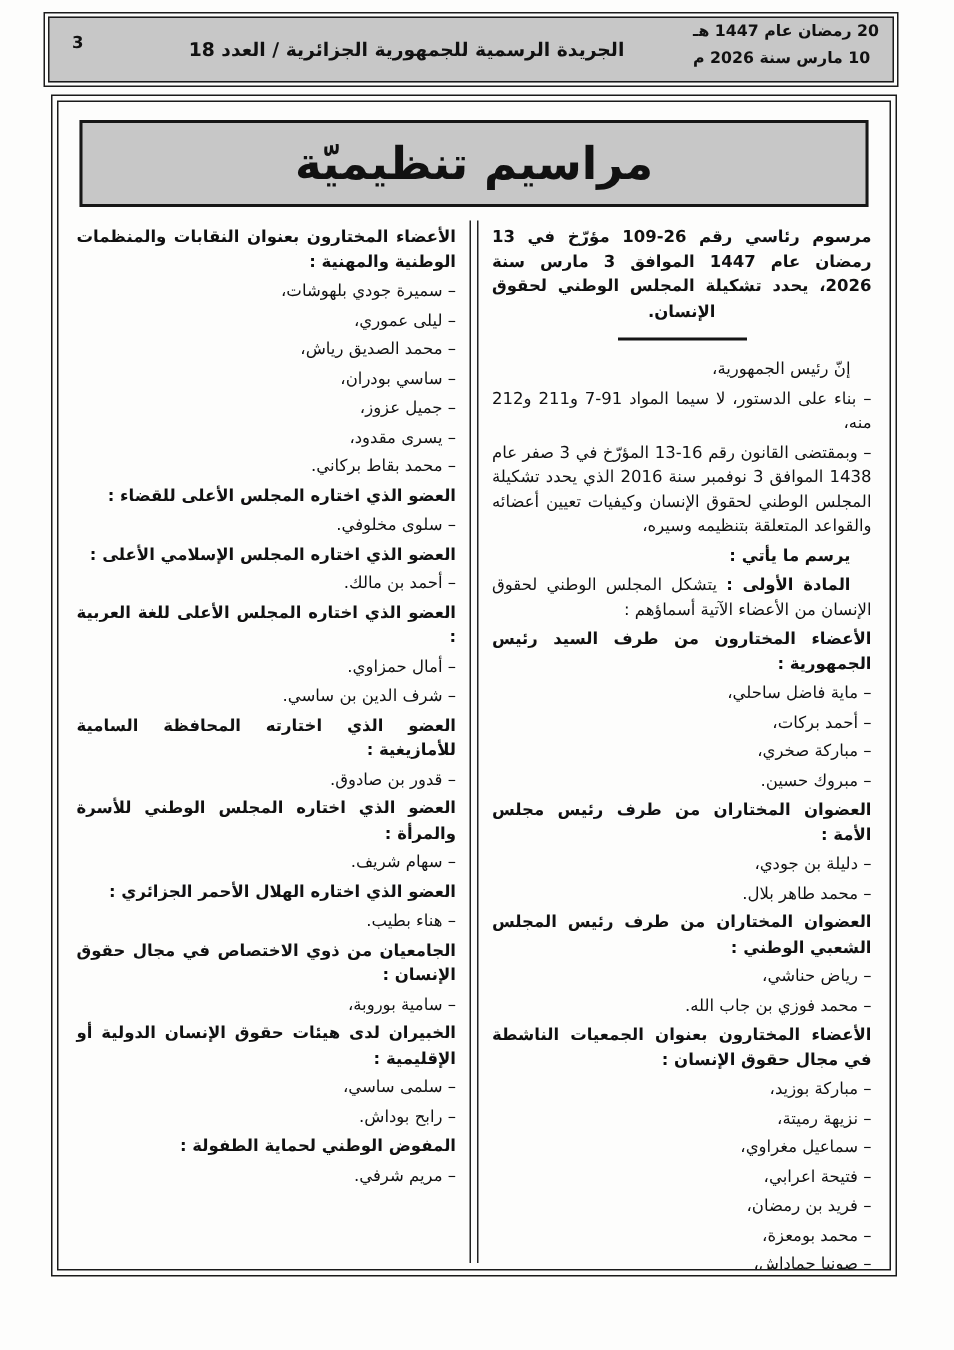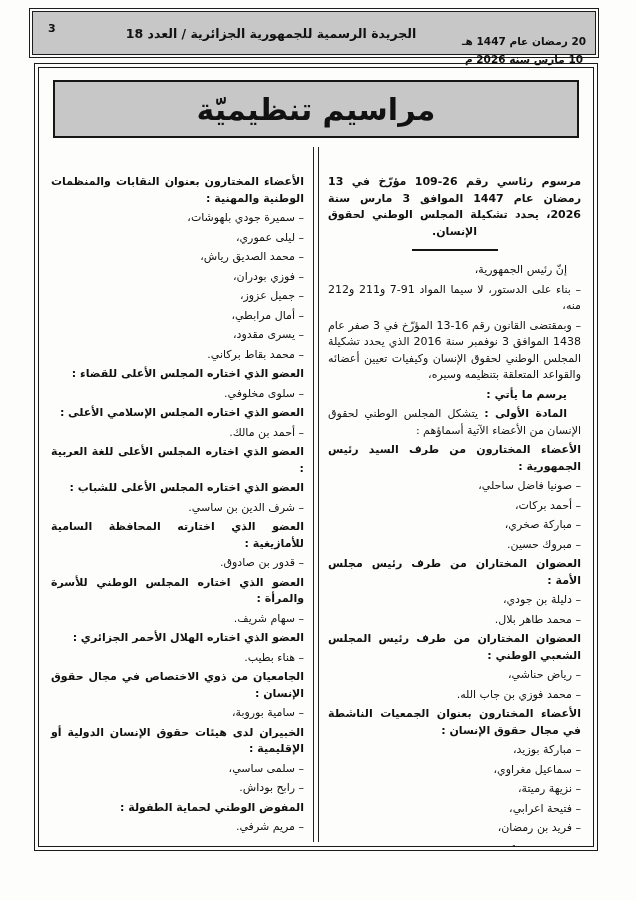--- a/index.html
+++ b/index.html
@@ -13,22 +13,22 @@
   .page{position:absolute;inset:0;background:#fdfdfc;}
 
   
   .header-box{
     position:absolute;left:32px;top:11px;width:562px;height:42px;
     background:#c7c7c7;
     border:1px solid #1c1c1c;
     outline:1px solid #1c1c1c;outline-offset:2px;
   }
   .hdr-dates{
-    position:absolute;right:9px;top:21px;
-    direction:rtl;text-align:center;
+    position:absolute;right:9px;top:1px;
+    direction:rtl;text-align:left;
     font-weight:bold;font-size:10.5px;line-height:1.7;
   }
   .hdr-title{
     position:absolute;left:44px;right:130px;top:50%;transform:translateY(-50%);
     direction:rtl;text-align:center;
     font-weight:bold;font-size:12.5px;white-space:nowrap;
   }
   .hdr-page{
     position:absolute;left:15px;top:10px;
     font-weight:bold;font-size:11px;
@@ -49,21 +49,21 @@
     display:flex;align-items:center;justify-content:center;
   }
   .banner-title{
     direction:rtl;font-weight:bold;font-size:30px;letter-spacing:1px;
   }
 
   .columns{
     flex:1;display:flex;direction:rtl;
     padding:2px 4px 4px;overflow:hidden;
   }
-  .col{flex:1;padding:3px 8px 0;direction:rtl;min-width:0;margin-top:24px;}
+  .col{flex:1;padding:3px 8px 0;direction:rtl;min-width:0;}
   .col-sep{
     flex:0 0 4px;align-self:stretch;margin:0 1px;
     border-right:1px solid #222;border-left:1px solid #222;
   }
 
   
   .col p{margin:0 0 3px;font-size:11px;line-height:1.5;text-align:justify;}
   .bold{font-weight:bold;}
   .decree-title{
     font-weight:bold;font-size:11.6px;line-height:1.62;
@@ -99,60 +99,59 @@
       <div class="col">
         <p class="decree-title">مرسوم رئاسي رقم 26‏-‏109 مؤرّخ في 13 رمضان عام 1447 الموافق 3 مارس سنة 2026، يحدد تشكيلة المجلس الوطني لحقوق الإنسان.</p>
         <div class="rule-sep"></div>
         <p class="indent">إنّ رئيس الجمهورية،</p>
         <p>– بناء على الدستور، لا سيما المواد 91‏-‏7 و211 و212 منه،</p>
         <p>– وبمقتضى القانون رقم 16‏-‏13 المؤرّخ في 3 صفر عام 1438 الموافق 3 نوفمبر سنة 2016 الذي يحدد تشكيلة المجلس الوطني لحقوق الإنسان وكيفيات تعيين أعضائه والقواعد المتعلقة بتنظيمه وسيره،</p>
         <p class="bold indent">يرسم ما يأتي :</p>
         <p class="indent"><span class="bold">المادة الأولى :</span><span> يتشكل المجلس الوطني لحقوق الإنسان من الأعضاء الآتية أسماؤهم :</span></p>
         <div id="right-sections">
             <p class="sec-heading">الأعضاء المختارون من طرف السيد رئيس الجمهورية :</p>
-            <p class="name-line">– صونيا فاضل ساحلي،</p>
+            <p class="name-line">– ماية فاضل ساحلي،</p>
             <p class="name-line">– أحمد بركات،</p>
             <p class="name-line">– مباركة صخري،</p>
             <p class="name-line">– مبروك حسين.</p>
             <p class="sec-heading">العضوان المختاران من طرف رئيس مجلس الأمة :</p>
             <p class="name-line">– دليلة بن جودي،</p>
             <p class="name-line">– محمد طاهر بلال.</p>
             <p class="sec-heading">العضوان المختاران من طرف رئيس المجلس الشعبي الوطني :</p>
             <p class="name-line">– رياض حناشي،</p>
             <p class="name-line">– محمد فوزي بن جاب الله.</p>
             <p class="sec-heading">الأعضاء المختارون بعنوان الجمعيات الناشطة في مجال حقوق الإنسان :</p>
             <p class="name-line">– مباركة بوزيد،</p>
+            <p class="name-line">– نزيهة رميتة،</p>
             <p class="name-line">– سماعيل مغراوي،</p>
-            <p class="name-line">– نزيهة رميتة،</p>
             <p class="name-line">– فتيحة اعرابي،</p>
             <p class="name-line">– فريد بن رمضان،</p>
             <p class="name-line">– محمد بومعزة،</p>
             <p class="name-line">– صونيا حماداش،</p>
           </div>
       </div>
 
       <div class="col-sep"></div>
 
       <div class="col">
         <div id="left-sections">
             <p class="sec-heading">الأعضاء المختارون بعنوان النقابات والمنظمات الوطنية والمهنية :</p>
             <p class="name-line">– سميرة جودي بلهوشات،</p>
             <p class="name-line">– ليلى عموري،</p>
             <p class="name-line">– محمد الصديق رياش،</p>
-            <p class="name-line">– فوزي بودران،</p>
+            <p class="name-line">– ساسي بودران،</p>
             <p class="name-line">– جميل عزوز،</p>
-            <p class="name-line">– أمال مرابطي،</p>
             <p class="name-line">– يسرى مقدود،</p>
             <p class="name-line">– محمد بقاط بركاني.</p>
             <p class="sec-heading">العضو الذي اختاره المجلس الأعلى للقضاء :</p>
             <p class="name-line">– سلوى مخلوفي.</p>
             <p class="sec-heading">العضو الذي اختاره المجلس الإسلامي الأعلى :</p>
             <p class="name-line">– أحمد بن مالك.</p>
             <p class="sec-heading">العضو الذي اختاره المجلس الأعلى للغة العربية :</p>
-            <p class="sec-heading">العضو الذي اختاره المجلس الأعلى للشباب :</p>
+            <p class="name-line">– أمال حمزاوي.</p>
             <p class="name-line">– شرف الدين بن ساسي.</p>
             <p class="sec-heading">العضو الذي اختارته المحافظة السامية للأمازيغية :</p>
             <p class="name-line">– قدور بن صادوق.</p>
             <p class="sec-heading">العضو الذي اختاره المجلس الوطني للأسرة والمرأة :</p>
             <p class="name-line">– سهام شريف.</p>
             <p class="sec-heading">العضو الذي اختاره الهلال الأحمر الجزائري :</p>
             <p class="name-line">– هناء بطيب.</p>
             <p class="sec-heading">الجامعيان من ذوي الاختصاص في مجال حقوق الإنسان :</p>
             <p class="name-line">– سامية بوروبة،</p>
             <p class="sec-heading">الخبيران لدى هيئات حقوق الإنسان الدولية أو الإقليمية :</p>

